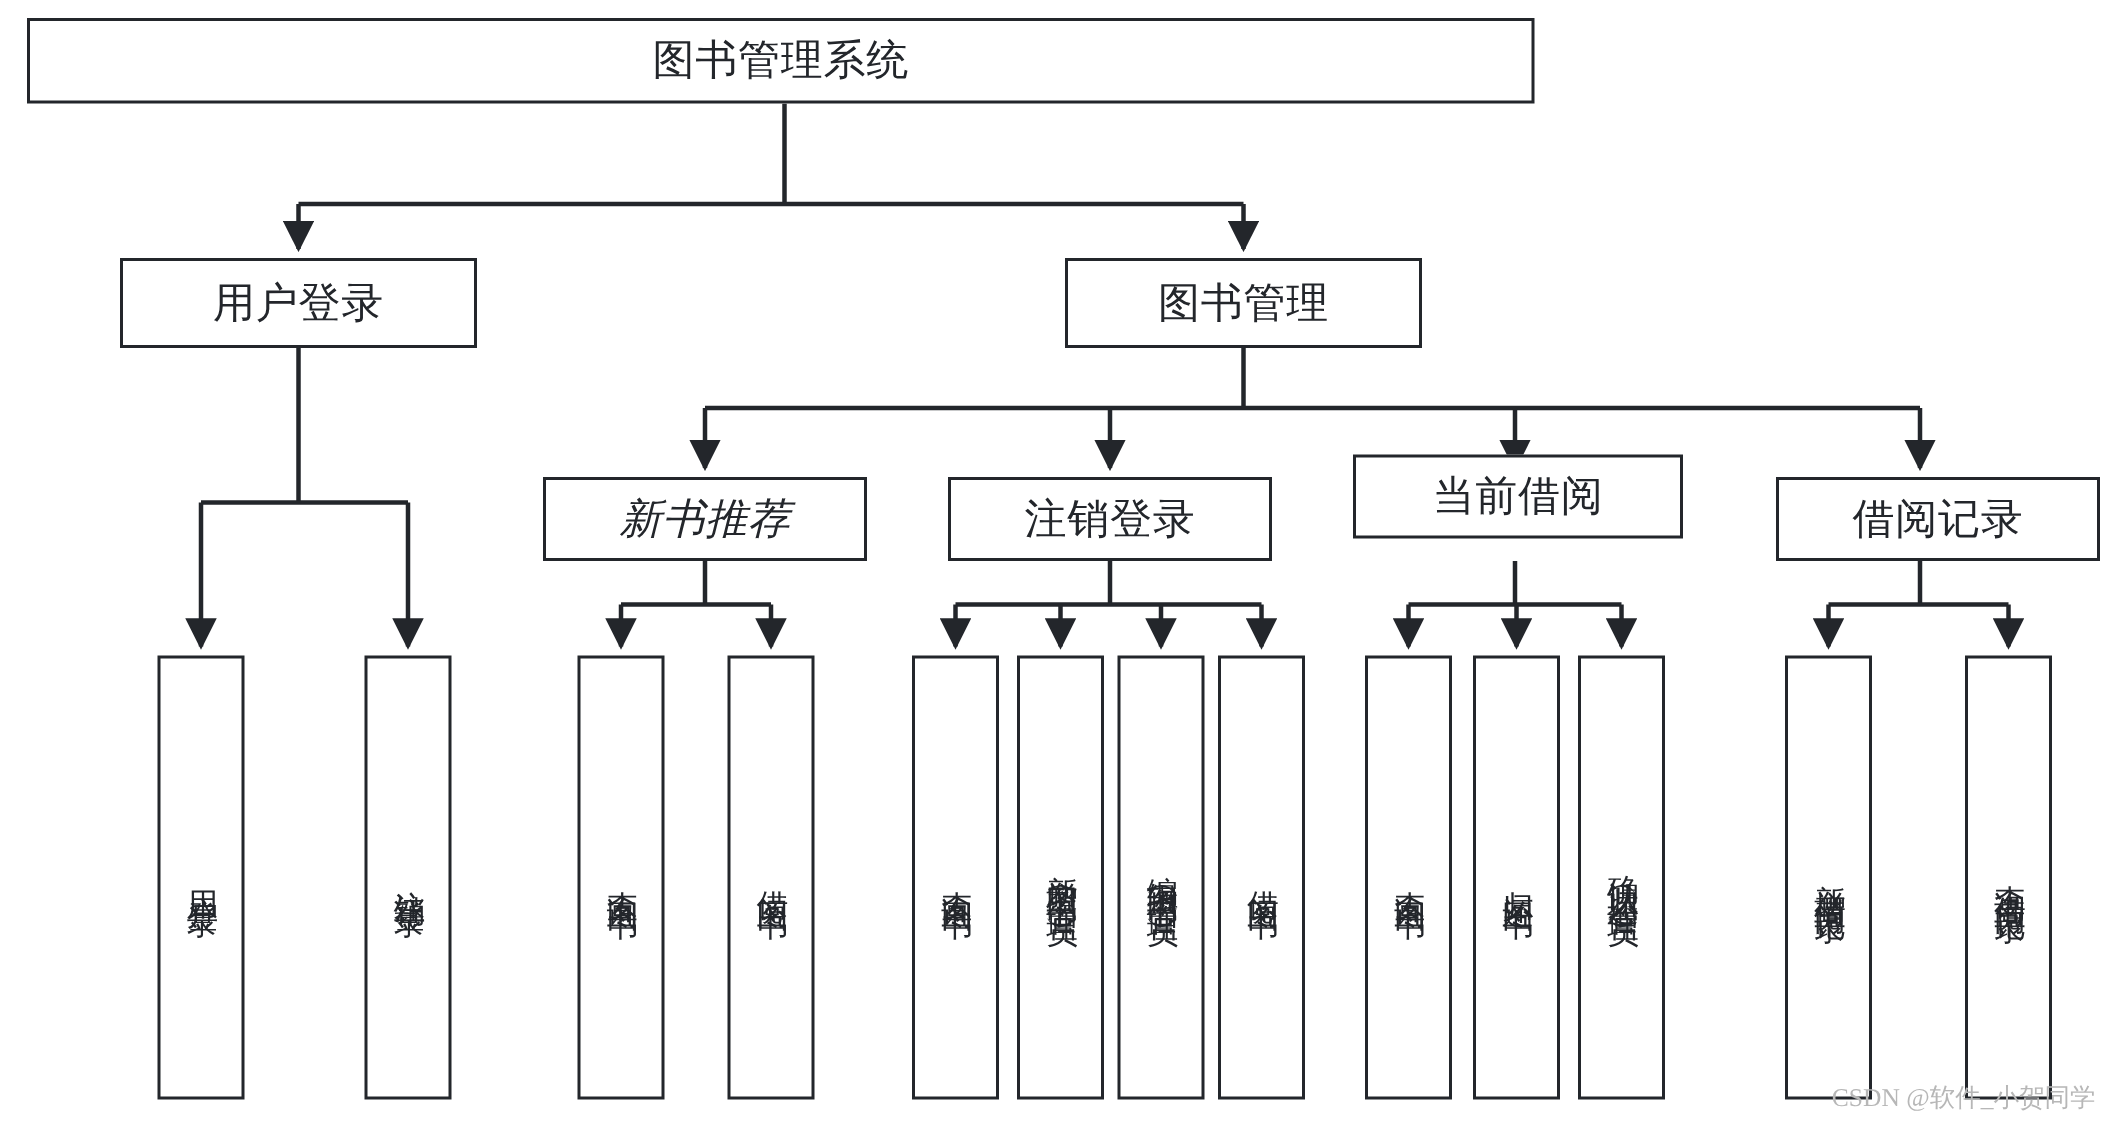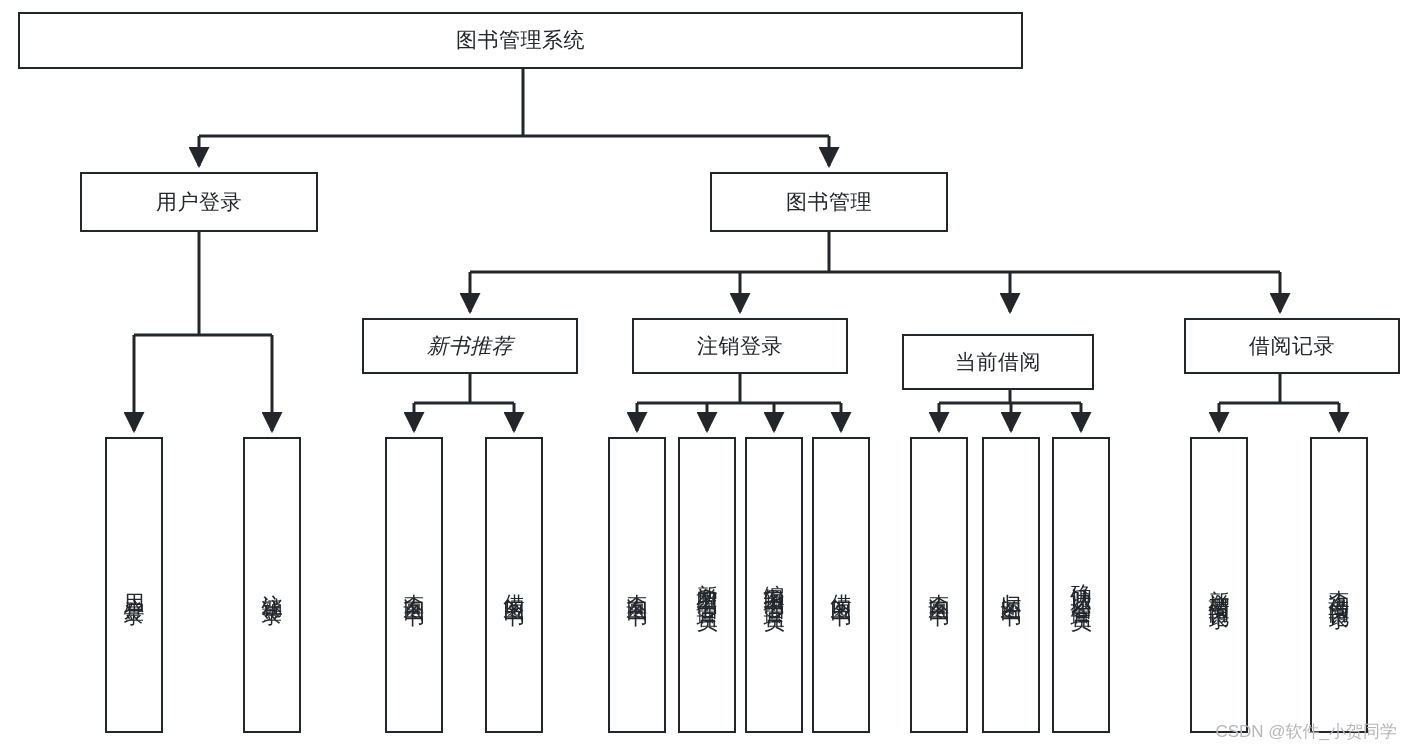--- a/index.html
+++ b/index.html
@@ -29,42 +29,42 @@
     box-sizing: border-box;
     border: 2px solid #23262b;
     background: #ffffff;
     display: flex;
     align-items: center;
     justify-content: center;
     color: #23262b;
     z-index: 2;
   }
   .node-label {
-    font-size: 21px;
+    font-size: 28px;
     line-height: 1.15;
     letter-spacing: 0.5px;
     white-space: nowrap;
     color: #23262b;
   }
   .node.vertical .node-label {
     writing-mode: vertical-rl;
     text-orientation: upright;
     letter-spacing: 4px;
     font-size: 21px;
     white-space: nowrap;
   }
   .watermark {
     position: absolute;
     right: 8px;
     bottom: 4px;
     font-size: 17px;
     color: #b7b7b7;
     z-index: 5;
     white-space: nowrap;
-    font-family: Liberation Sans, sans-serif;
+    font-family: Liberation Serif, serif;
   }
 </style>
 </head>
 <body>
 
 <div id="canvas">
 
   <svg id="wires" viewBox="0 0 1405 747" xmlns="http://www.w3.org/2000/svg">
     <defs>
       <marker id="arw" viewBox="0 0 10 10" refX="9" refY="5" markerWidth="7" markerHeight="7" orient="auto-start-reverse">
@@ -128,21 +128,21 @@
   </div>
 
   <div class="node" style="left: 362px; top: 318px; width: 216px; height: 56px; font-style: italic;">
     <span class="node-label">新书推荐</span>
   </div>
 
   <div class="node" style="left: 632px; top: 318px; width: 216px; height: 56px;">
     <span class="node-label">注销登录</span>
   </div>
 
-  <div class="node" style="left: 902px; top: 334px; width: 192px; height: 56px;">
+  <div class="node" style="left: 902px; top: 303px; width: 220px; height: 56px;">
     <span class="node-label">当前借阅</span>
   </div>
 
   <div class="node" style="left: 1172px; top: 318px; width: 216px; height: 56px; margin-left: 12px;">
     <span class="node-label">借阅记录</span>
   </div>
 
   <div class="node vertical" style="left: 105px; top: 437px; width: 58px; height: 296px;">
     <span class="node-label">用户登录</span>
   </div>

